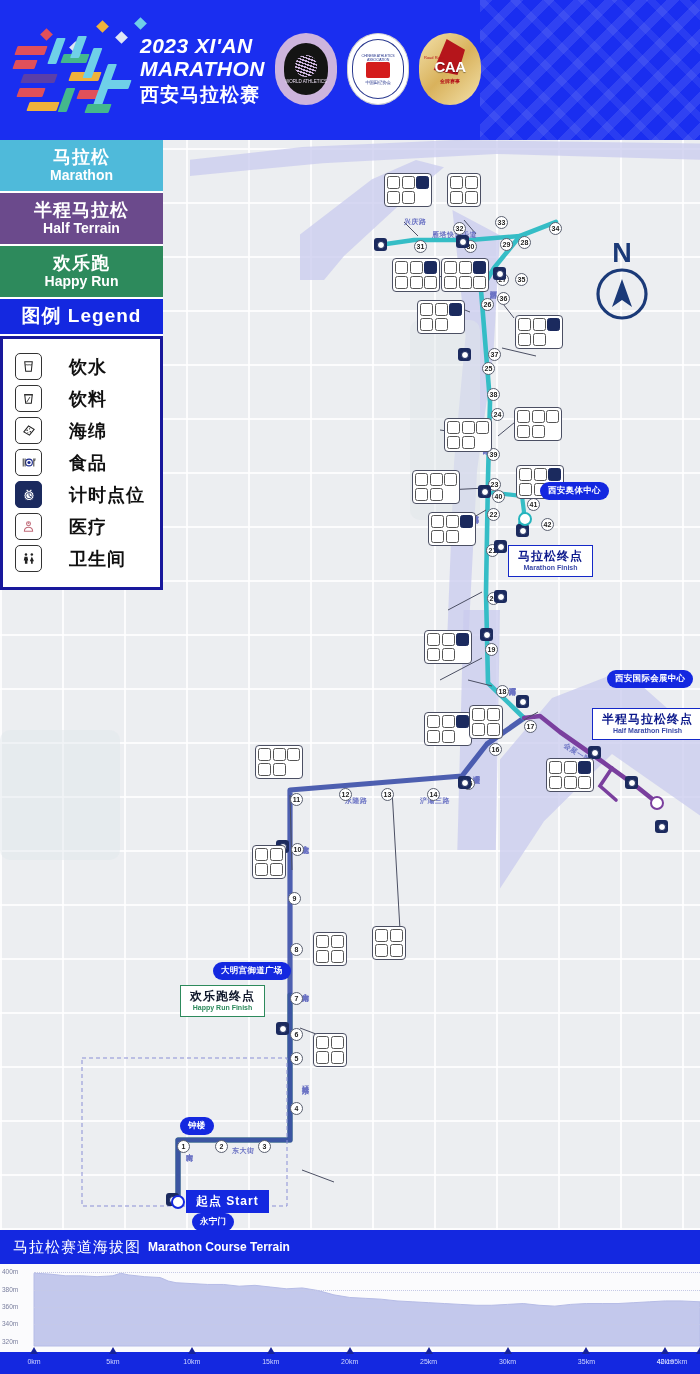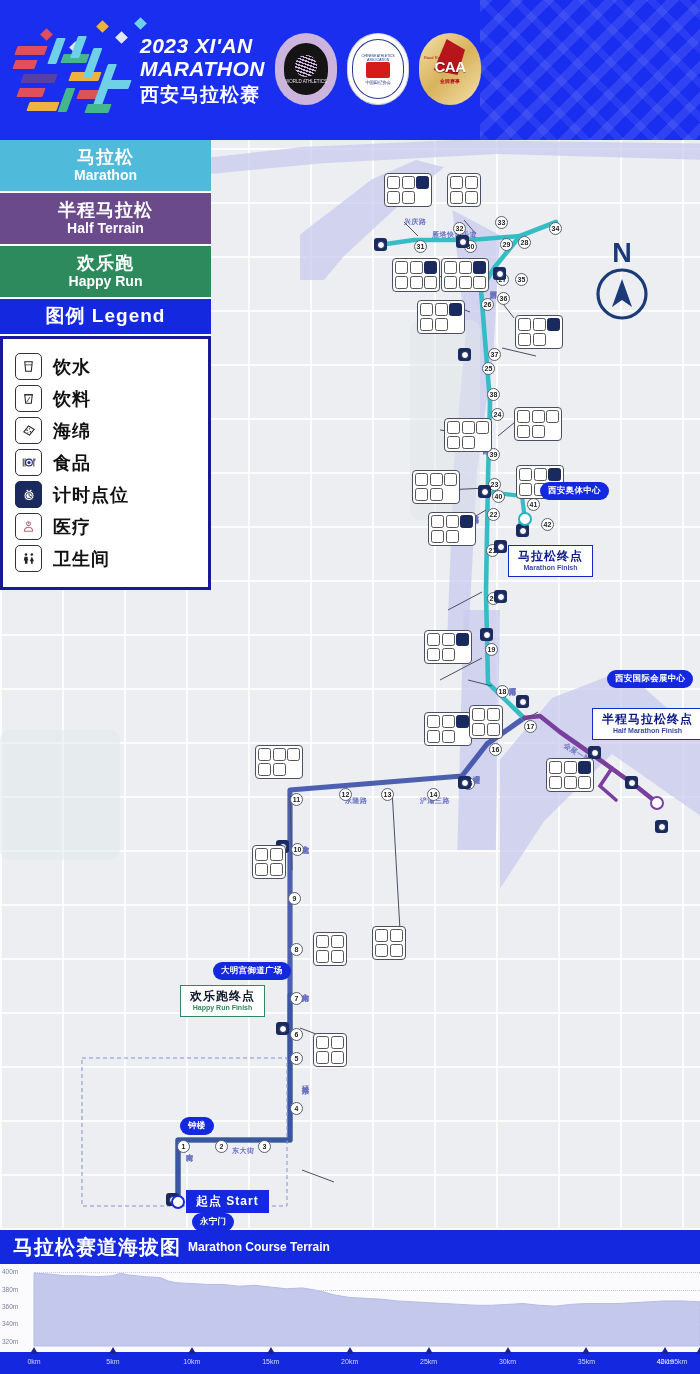--- a/index.html
+++ b/index.html
@@ -56,36 +56,36 @@
   .map-bg { position:absolute; inset:0;
     background:
       repeating-linear-gradient(90deg, rgba(255,255,255,.85) 0 2px, rgba(0,0,0,0) 2px 62px),
       repeating-linear-gradient(0deg, rgba(255,255,255,.85) 0 2px, rgba(0,0,0,0) 2px 54px),
       #eceef1; }
   .river { position:absolute; background:#c9cbee; opacity:.75; }
   .park { position:absolute; background:#dfe6ea; opacity:.8; border-radius:10px; }
   .svgmap { position:absolute; inset:0; }
 
   
-  .legend { position:absolute; left:0; top:0; width:211px; z-index:40; }
+  .legend { position:absolute; left:0; top:0; width:163px; z-index:40; }
   .lg-bar { width:100%; text-align:center; color:#fff; padding:7px 0 8px;
     border-bottom:2px solid #fff; }
   .lg-bar .cn { font-size:18px; font-weight:bold; line-height:20px; letter-spacing:1px; }
   .lg-bar .en { font-size:14px; font-weight:bold; line-height:16px; }
   .lg-marathon { background:#4fbada; }
   .lg-half { background:#6b4a8c; }
   .lg-happy { background:#2d8a5c; }
   .lg-legendbar { background:#1428e0; }
   .lg-legendbar .cn { font-size:19px;text-align:center; }
   .lg-box { background:#fff; border:3px solid #18189c; padding:9px 8px 10px 12px; }
   .lg-row { display:flex; align-items:center; gap:11px; margin:5px 0; }
   .lg-icon { width:27px; height:27px; border:1.6px solid #333; border-radius:5px;
     background:#fff; display:flex; align-items:center; justify-content:center; flex-shrink:0; }
   .lg-icon.dark { background:#1b2a5e; border-color:#1b2a5e; }
-  .lg-label { font-size:18px; color:#111; font-weight:bold; letter-spacing:1px; }
+  .lg-label { font-size:18px; color:#111; font-weight:bold; letter-spacing:1px;margin-left:16px; }
 
   
   .pill { position:absolute; background:#1428e0; color:#fff; border-radius:11px;
     font-size:8.5px; font-weight:bold; padding:3px 8px; white-space:nowrap; z-index:30;
     letter-spacing:.3px; }
   .boxlabel { position:absolute; background:#fff; border:1.6px solid #1428c8; z-index:30;
     padding:3px 9px 4px; text-align:center; white-space:nowrap; }
   .boxlabel .cn { font-size:12px; font-weight:bold; color:#0d1a8c; line-height:14px; letter-spacing:1px; }
   .boxlabel .en { font-size:7px; font-weight:bold; color:#3a49a8; line-height:9px; }
   .boxlabel.green { border-color:#2d8a5c; }
@@ -116,21 +116,21 @@
   .compass .n { font-size:27px; font-weight:bold; color:#1b3a78; line-height:26px; }
   .endpt { position:absolute; width:14px;height:14px;border-radius:50%;background:#fff;
     border:2px solid #25b4bd; z-index:28; }
   .endpt.purple { border-color:#7a3f9e; }
   .endpt.green { border-color:#2d8a5c; }
   .endpt.start { border-color:#1428e0; }
 
   
   .elev { position:absolute; left:0; top:1230px; width:700px; height:144px; background:#1428e0; }
   .elev-title { height:34px; display:flex; align-items:center; padding-left:13px; gap:7px; color:#fff; }
-  .elev-title .cn { font-size:20px; font-weight:bold; letter-spacing:1px; }
+  .elev-title .cn { font-size:15px; font-weight:normal; letter-spacing:1px; }
   .elev-title .en { font-size:12px; font-weight:bold; }
   .elev-chart { position:relative; width:700px; height:88px; background:#fbfbfd; }
   .elev-axis { position:relative; height:22px; background:#1428e0; }
   .ytick { position:absolute; left:2px; font-size:6.5px; color:#7a7f9e; }
   .xtick { position:absolute; top:6px; font-size:7px; color:#cfd6ff; transform:translateX(-50%); }
   .xtick-mark { position:absolute; top:-5px; width:0;height:0;
     border-left:4px solid transparent;border-right:4px solid transparent;
     border-bottom:7px solid #17229b; transform:translateX(-50%); }
   .gridline { position:absolute; left:34px; right:0; border-top:1px dotted #c6c9e6; }
 </style>

